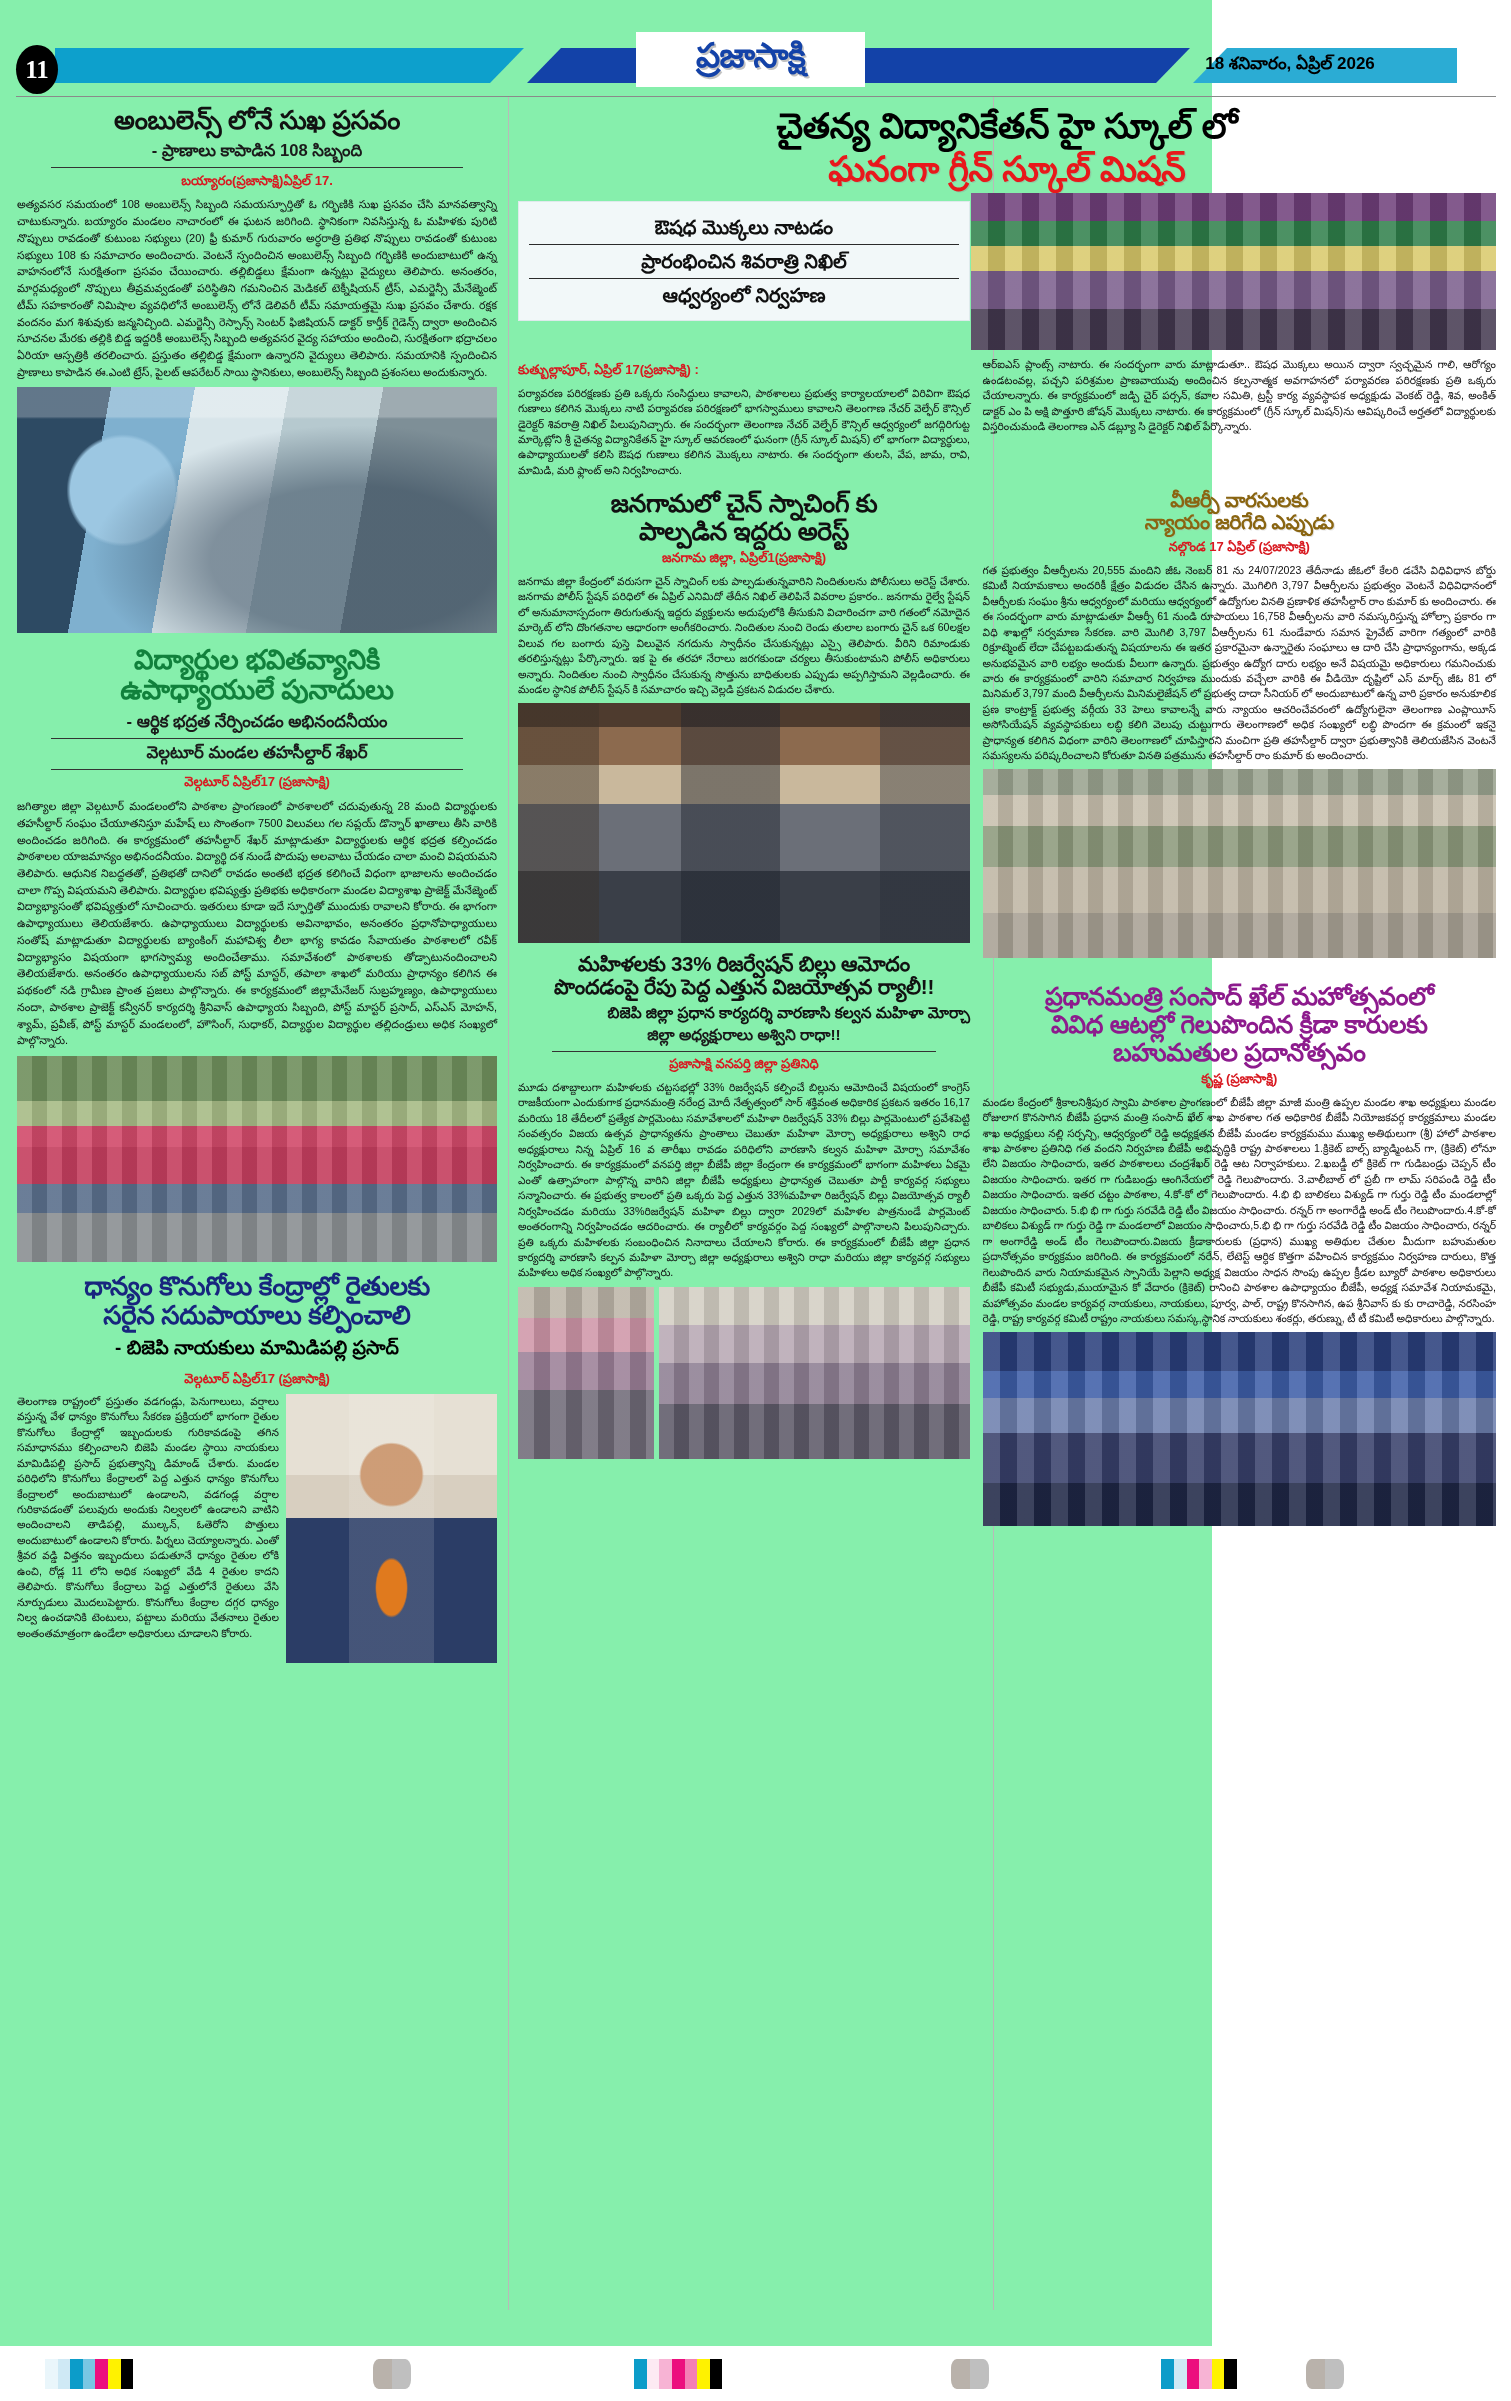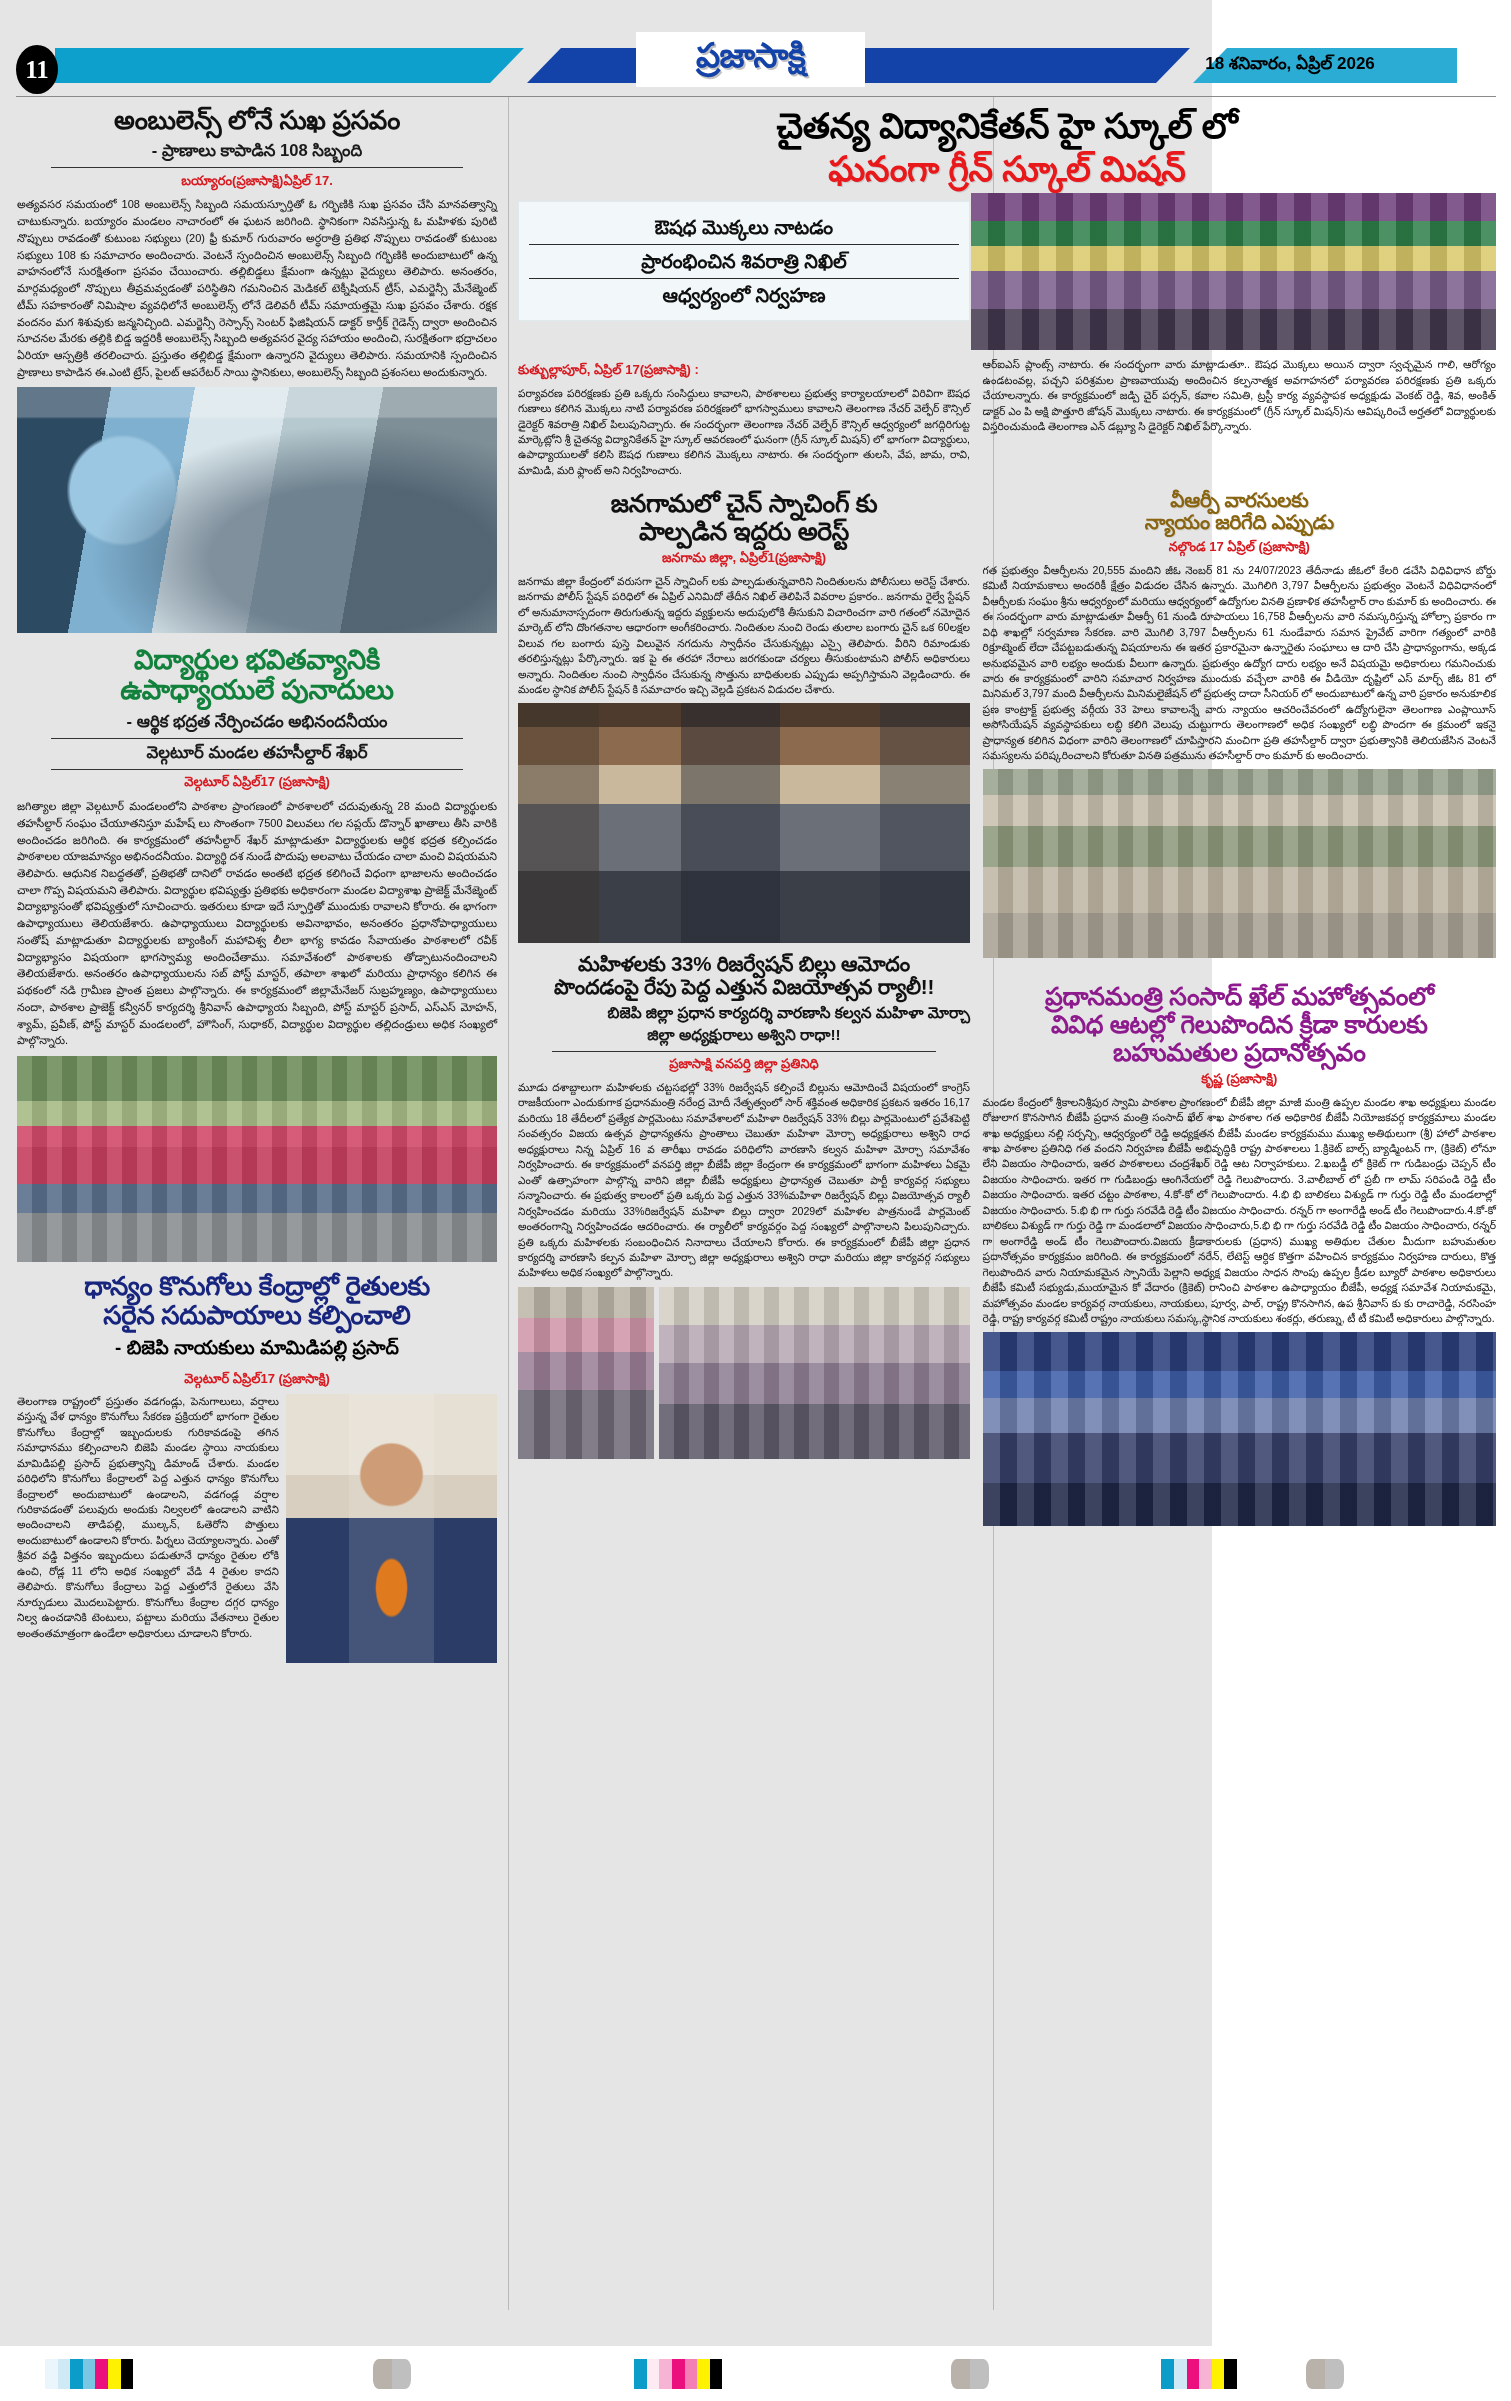--- a/index.html
+++ b/index.html
@@ -7,21 +7,21 @@
   body {
     width: 1512px; height: 2401px;
     background: #ffffff;
     font-family: "Liberation Sans", sans-serif;
     position: relative;
     overflow: hidden;
   }
   .page {
     width: 1212px; height: 2401px;
     position: relative;
-    background:#e5e5e5;
+    background:#86efac;
     padding: 0;
   }
   
   .masthead {
     position:absolute; left:55px; top:48px; width:1402px; height:35px;
   }
   .mh-band-left {
     position:absolute; left:0; top:0; height:35px; width:469px;
     background:#0da0cc;
     clip-path: polygon(0 0, 100% 0, calc(100% - 34px) 100%, 0 100%);

